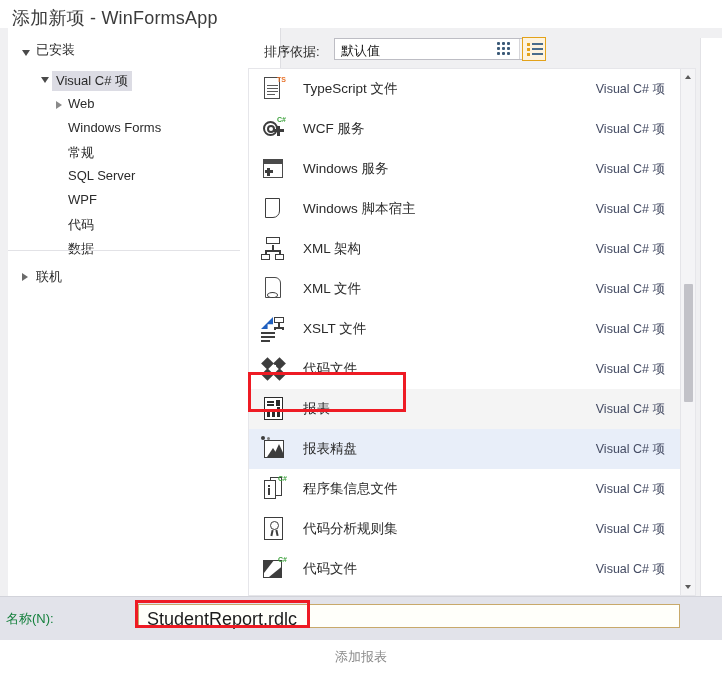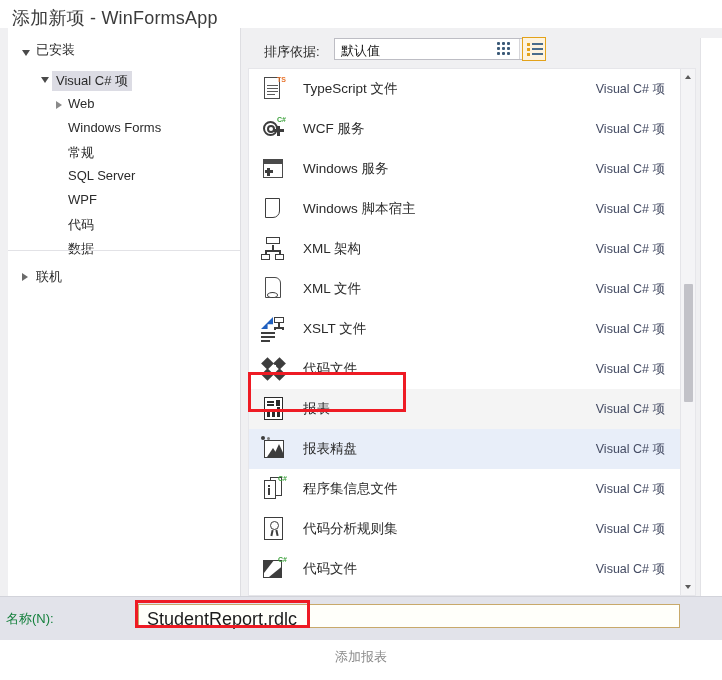--- a/index.html
+++ b/index.html
@@ -26,20 +26,21 @@
     position:absolute;left:12px;top:6px;
     font-size:18px;color:#3b3b3b;letter-spacing:.2px;
     white-space:nowrap;
   }
 
   
   .left-panel{
     position:absolute;left:8px;top:28px;width:232px;height:568px;
     background:#ffffff;
     border-right:1px solid #dedee2;
+    padding-left:40px;
   }
   .installed-header{
     position:absolute;left:0;top:8px;width:232px;height:28px;
   }
   .installed-label{
     position:absolute;left:28px;top:5px;font-size:13px;color:#2b2b2b;
     white-space:nowrap;
   }
   .tri{
     position:absolute;width:0;height:0;

